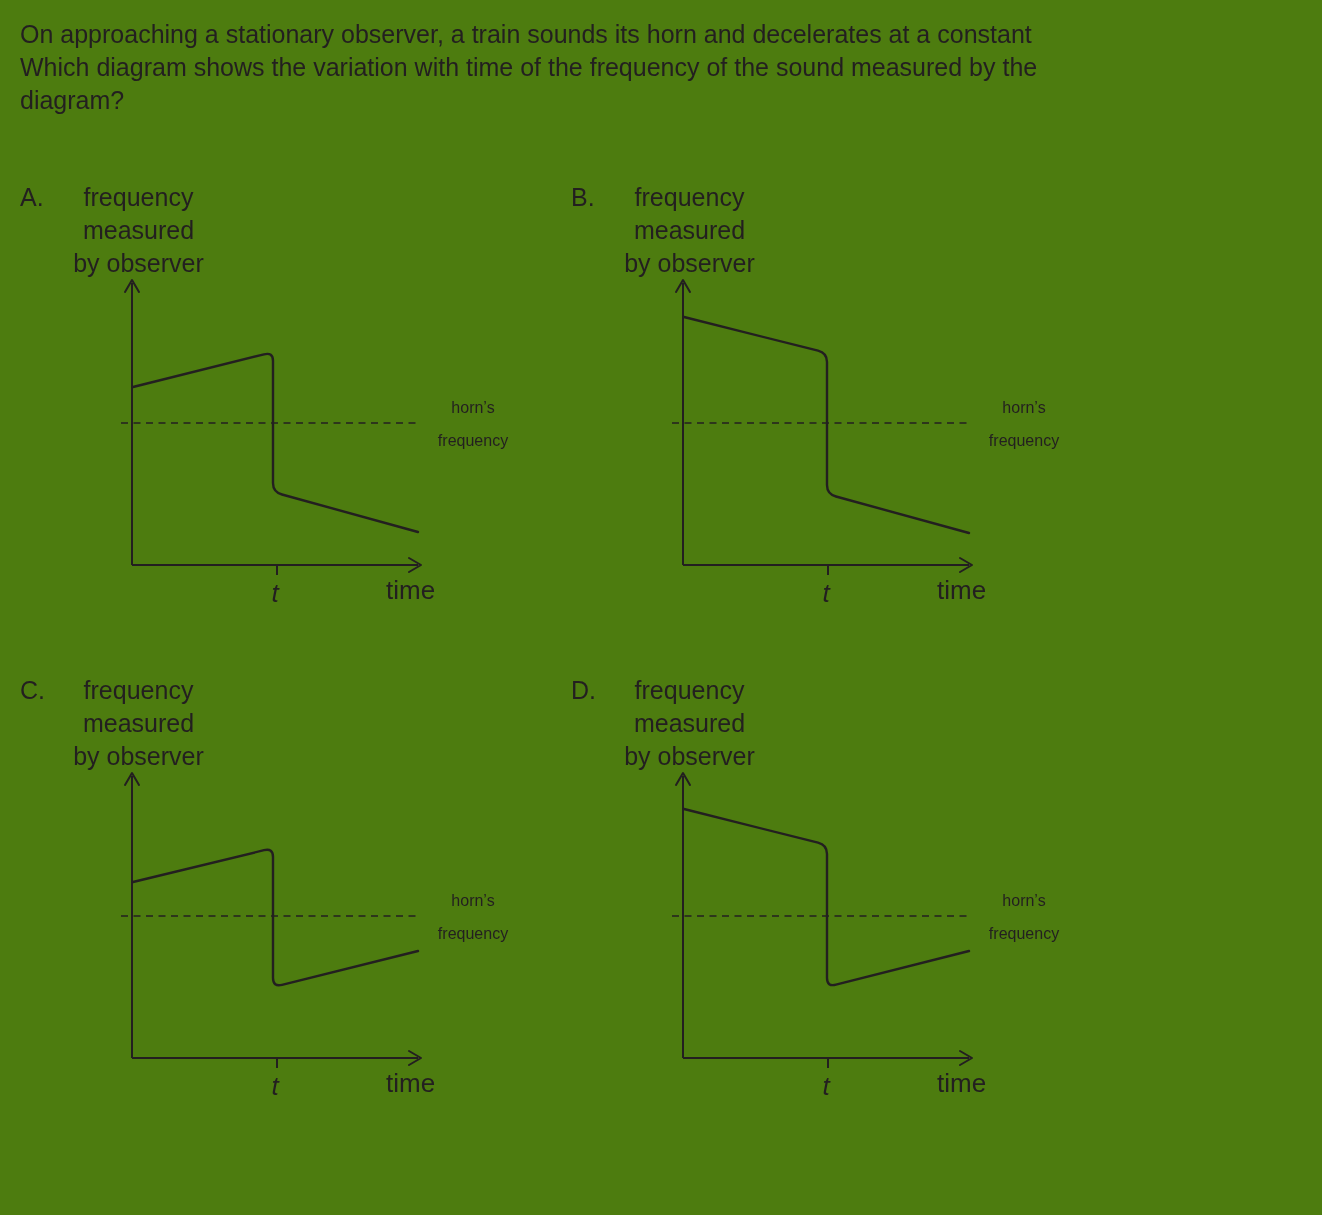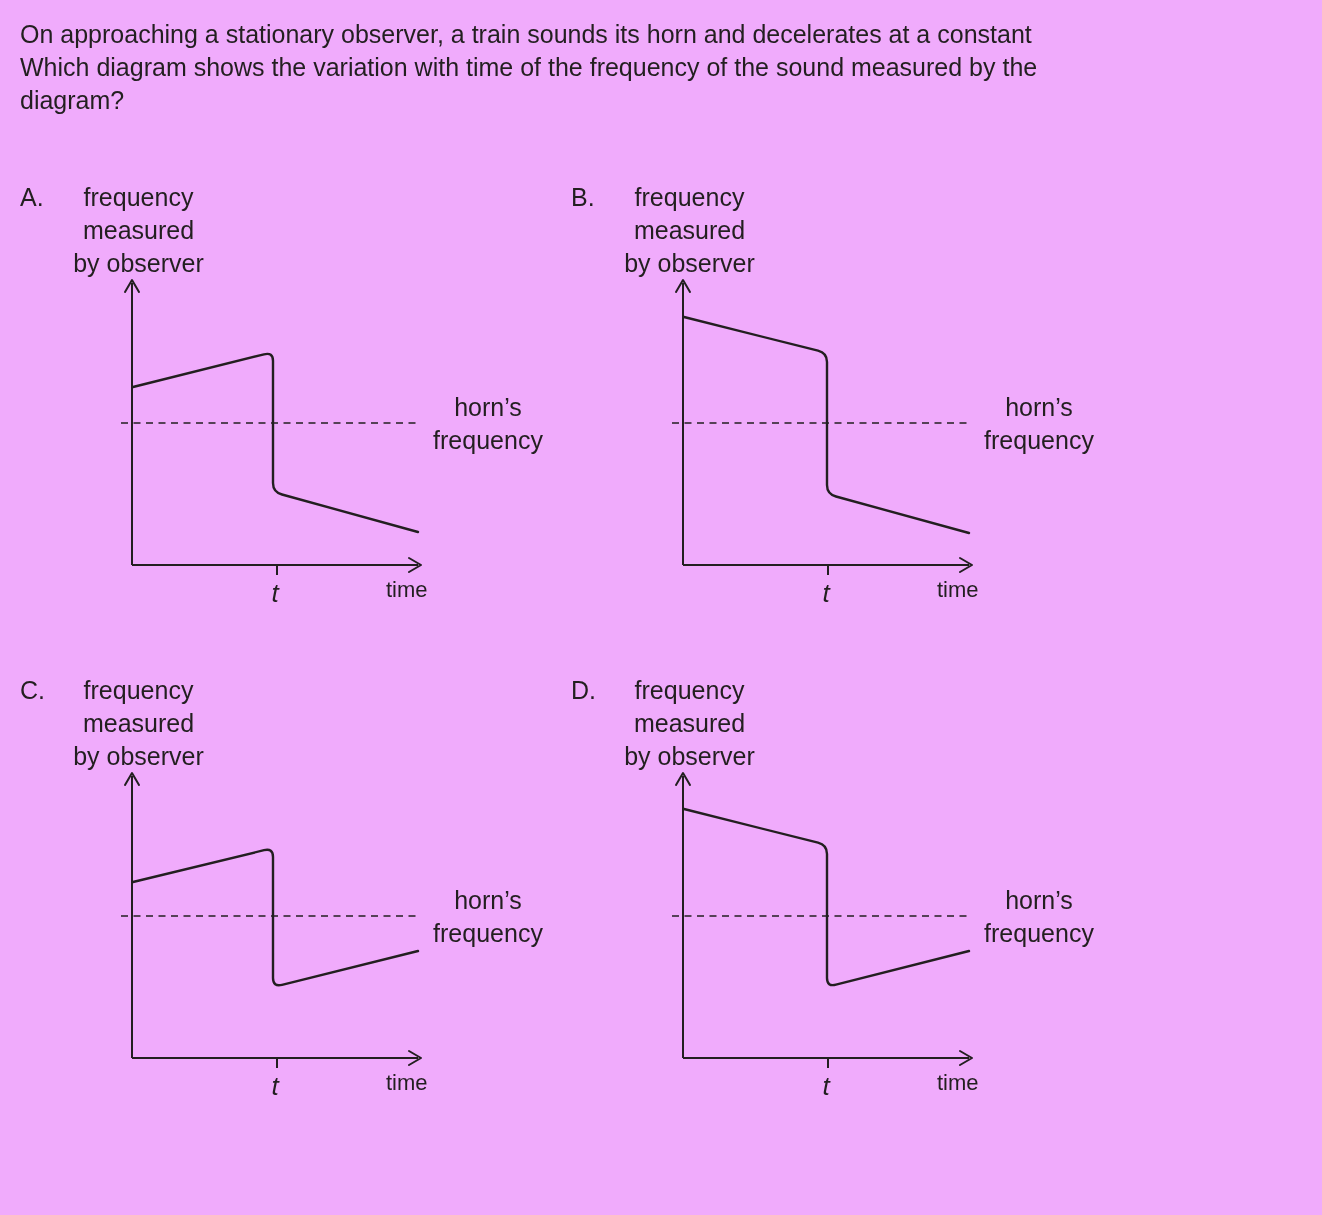--- a/index.html
+++ b/index.html
@@ -1,30 +1,30 @@
 <!DOCTYPE html>
 <html><head>
 <meta charset="utf-8">
 <style>
   html,body{margin:0;padding:0;background:#fff;}
   .page{
-    position:relative;width:1322px;height:1215px;background:#f0abfc;
+    position:relative;width:1322px;height:1215px;background:#4d7c0f;
     font-family:"Liberation Sans", sans-serif;color:#231f20;overflow:hidden;
   }
   .question{position:absolute;left:20px;top:18px;font-size:25px;line-height:33px;}
   .q-italic{font-style:italic;}
   .panel{position:absolute;width:551px;height:460px;}
   .letter{position:absolute;left:20px;top:6px;font-size:25px;line-height:33px;}
   .axis-label{position:absolute;left:36px;top:6px;width:205px;text-align:center;
     font-size:25px;line-height:33px;}
-  .horn-label{position:absolute;left:424px;top:216px;width:128px;text-align:center;
-    font-size:25px;line-height:33px;}
+  .horn-label{position:absolute;left:409px;top:216px;width:128px;text-align:center;
+    font-size:16px;line-height:33px;}
   .t-label{position:absolute;left:259px;top:404px;width:32px;text-align:center;
     font-size:26px;font-style:italic;line-height:28px;}
-  .time-label{position:absolute;left:386px;top:401px;font-size:22px;line-height:28px;}
+  .time-label{position:absolute;left:386px;top:401px;font-size:26px;line-height:28px;}
   svg.graph{position:absolute;left:0;top:0;width:551px;height:460px;display:block;}
 </style>
 </head>
 <body>
 
 <div class="page" id="page">
   <div class="question">
     <div>On approaching a stationary observer, a train sounds its horn and decelerates at a constant</div>
     <div>Which diagram shows the variation with time of the frequency of the sound measured by the</div>
     <div>diagram?</div>

